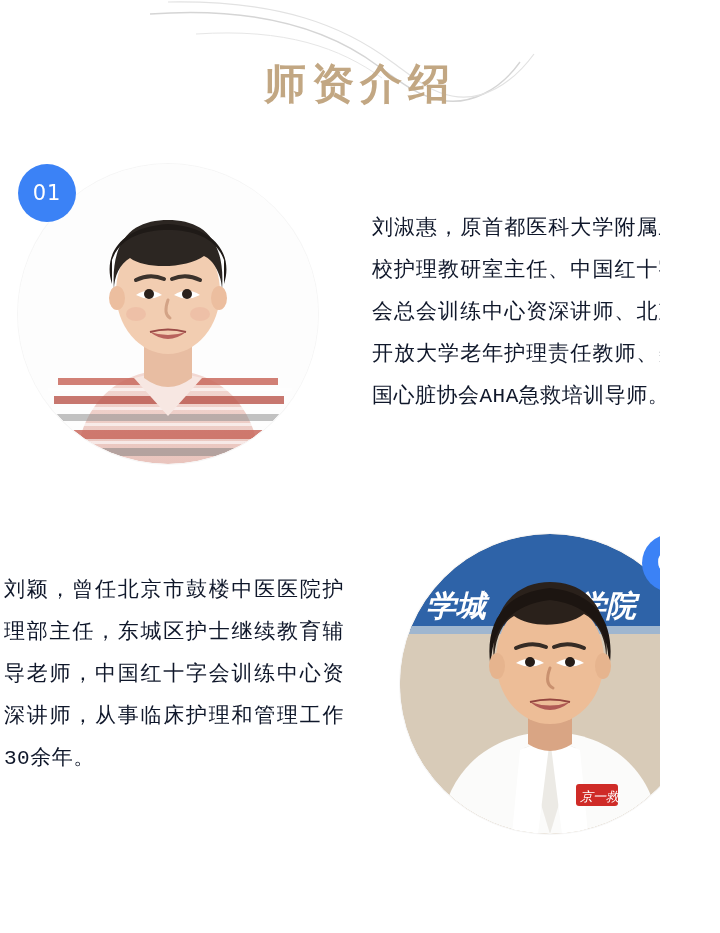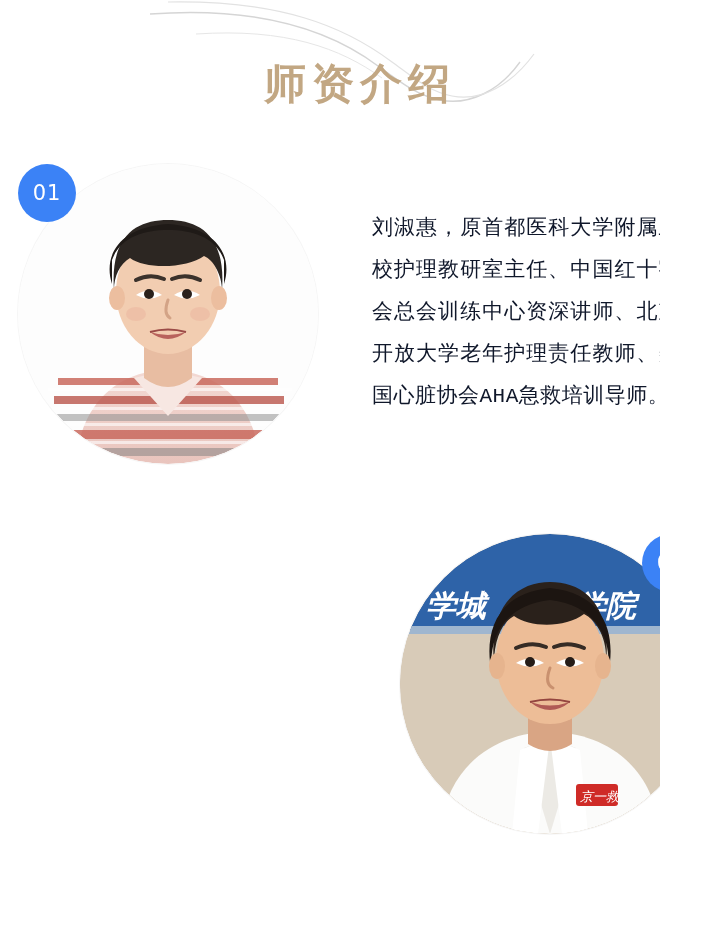--- a/index.html
+++ b/index.html
@@ -190,20 +190,21 @@
       </div>
     </div>
 
     <div class="badge">01</div>
 
     <div class="bio">刘淑惠，原首都医科大学附属卫校护理教研室主任、中国红十字会总会训练中心资深讲师、北京开放大学老年护理责任教师、美国心脏协会AHA急救培训导师。</div>
   </div>
 
   <div class="teacher" id="teacher-2">
 
+    <div class="bio">刘颖，曾任北京市鼓楼中医医院护理部主任，东城区护士继续教育辅导老师，中国红十字会训练中心资深讲师，从事临床护理和管理工作30余年。</div>
 
     <div class="photo-wrap">
       <div class="photo-circle">
         <svg viewBox="0 0 300 300" width="300" height="300">
           <defs>
             <clipPath id="c2">
                 <circle cx="150" cy="150" r="150"></circle>
               </clipPath>
           </defs>
           <g clip-path="url(#c2)">

